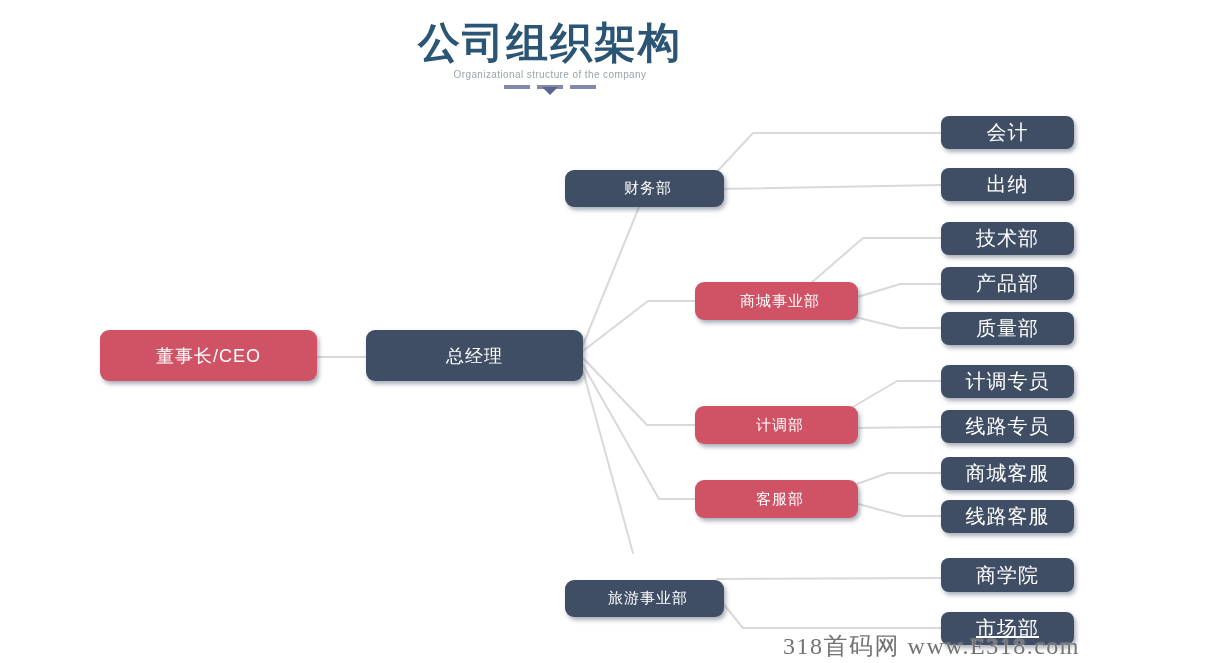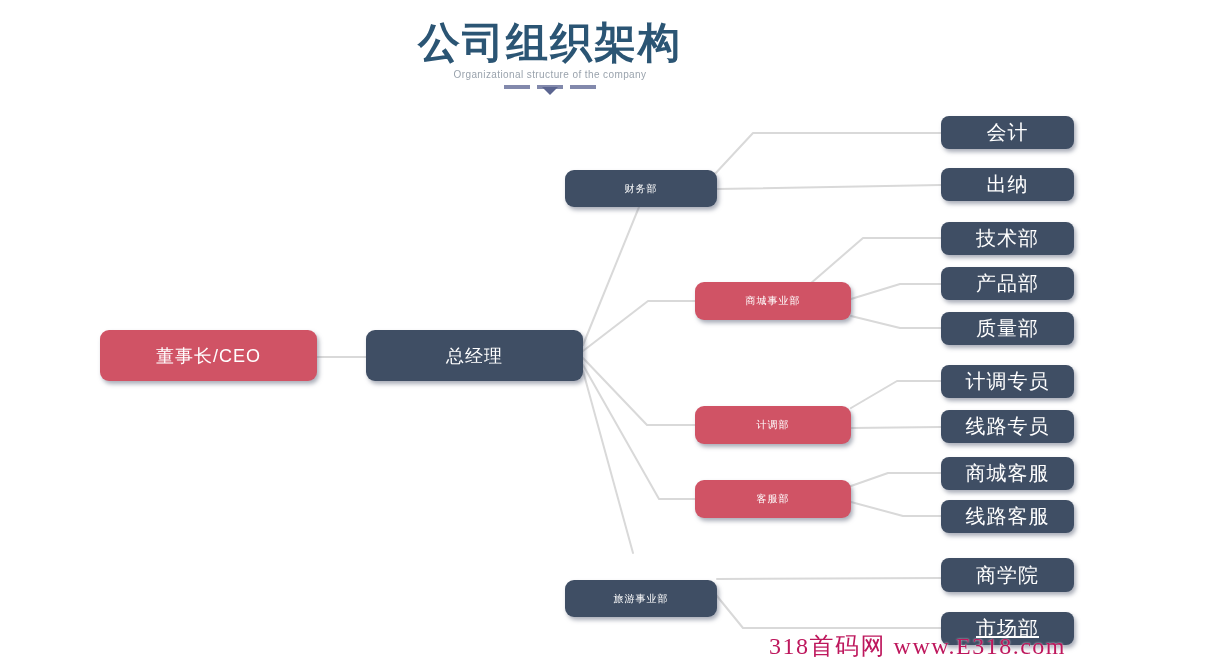--- a/index.html
+++ b/index.html
@@ -79,39 +79,40 @@
   .node-dark{background:#3f4e64;}
   .node-red{background:#d05365;}
   .node-lg{
     width:217px;height:51px;
     border-radius:9px;
     font-size:18px;
     letter-spacing:1px;
   }
   .node-mid{
     border-radius:9px;
-    font-size:10px;
+    font-size:15px;
     letter-spacing:1px;
+    padding-left:7px;
   }
   .node-leaf{
     left:941px;
     width:133px;height:33px;
     border-radius:8px;
     font-size:20px;
     letter-spacing:1px;
   }
   
   .watermark{
     position:absolute;
-    right:18px;bottom:1px;
+    right:4px;bottom:1px;
     z-index:4;
     font-family:"Liberation Serif","DejaVu Serif",serif;
     font-size:24px;
     letter-spacing:1.5px;
-    color:#be185d;
+    color:#737373;
     text-shadow:0 0 2px rgba(255,255,255,0.9);
     white-space:nowrap;
     margin-left:44px;
   }
 </style>
 </head>
 <body>
 
 <div class="stage">
 

